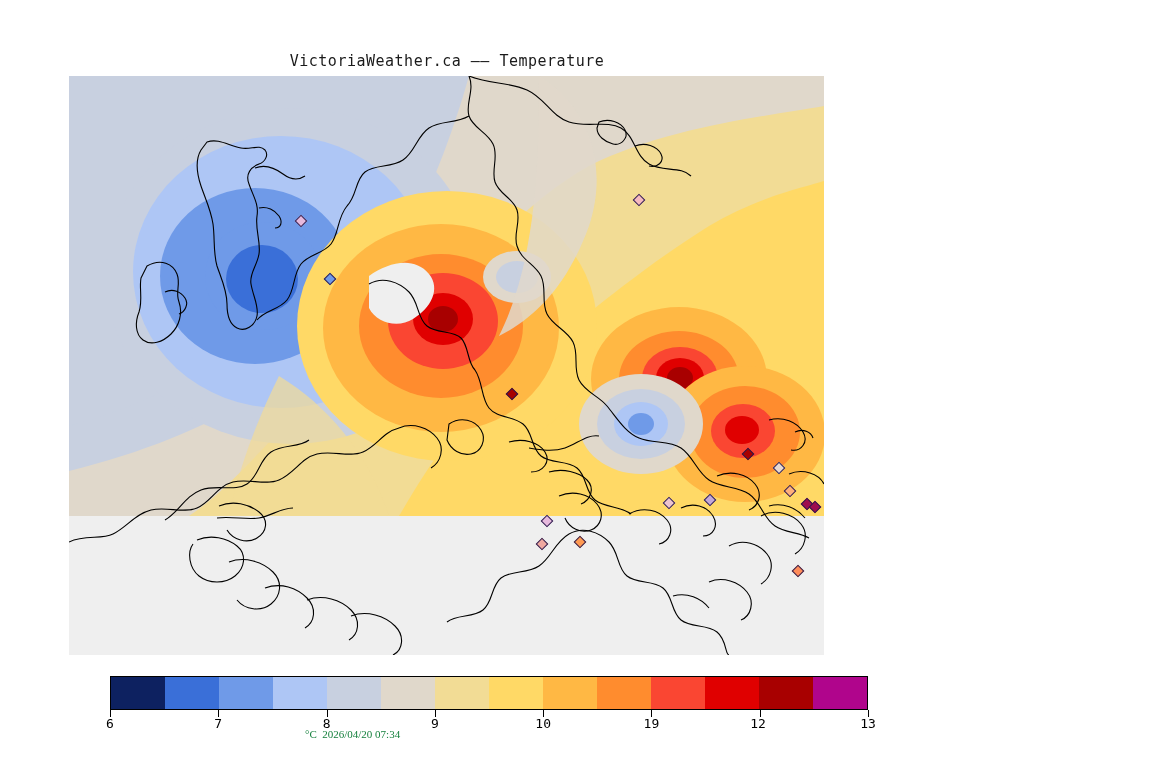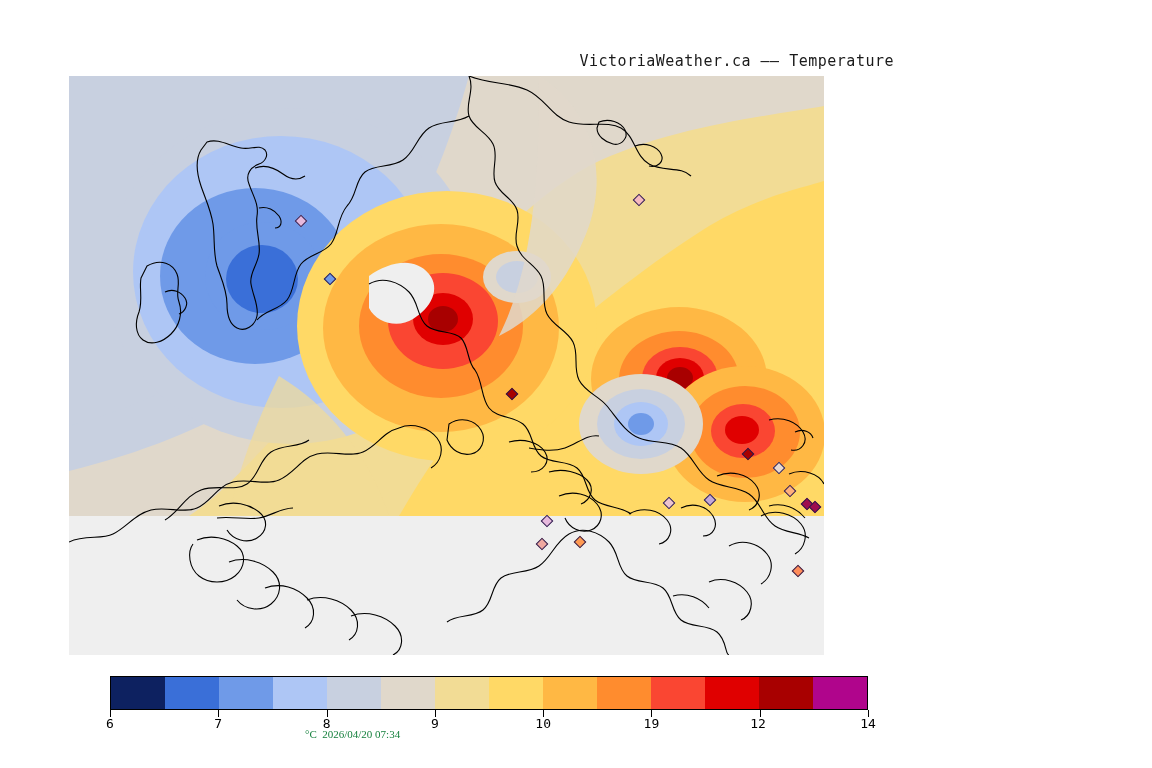--- a/index.html
+++ b/index.html
@@ -1,20 +1,20 @@
 <!DOCTYPE html>
 <html><head>
 <meta charset="utf-8">
 <style>
   html,body{margin:0;padding:0;background:#ffffff;}
   body{width:1152px;height:768px;overflow:hidden;font-family:"DejaVu Sans Mono","Liberation Mono",monospace;}
   #root{position:relative;width:1152px;height:768px;background:#ffffff;}
 
   .title{
-    position:absolute;left:0;top:52px;width:894px;text-align:right;
+    position:absolute;left:0;top:52px;width:894px;text-align:center;
     font-family:"DejaVu Sans Mono","Liberation Mono",monospace;
     font-size:15px;color:#1a1a1a;letter-spacing:0.5px;white-space:pre;
   }
 
   #map-panel{
     position:absolute;left:69px;top:76px;width:755px;height:579px;
     background:#efefef;overflow:hidden;
   }
   #contour-layer{position:absolute;left:0;top:0;width:755px;height:579px;}
   #coast-layer{position:absolute;left:0;top:0;width:755px;height:579px;}
@@ -252,19 +252,19 @@
         <div class="tlab" style="left: 216.571px;">8</div>
         <div class="tick" style="left: 324.857px;"></div>
         <div class="tlab" style="left: 324.857px;">9</div>
         <div class="tick" style="left: 433.143px;"></div>
         <div class="tlab" style="left: 433.143px;">10</div>
         <div class="tick" style="left: 541.429px;"></div>
         <div class="tlab" style="left: 541.429px;">19</div>
         <div class="tick" style="left: 649.714px;"></div>
         <div class="tlab" style="left: 648px;">12</div>
         <div class="tick" style="left: 758px;"></div>
-        <div class="tlab" style="left: 758px;">14</div>
+        <div class="tlab" style="left: 758px;">13</div>
       </div>
   </div>
 
   <div id="cb-footer">°C  2026/04/20 07:34</div>
 
 </div>
 
 </body></html>

